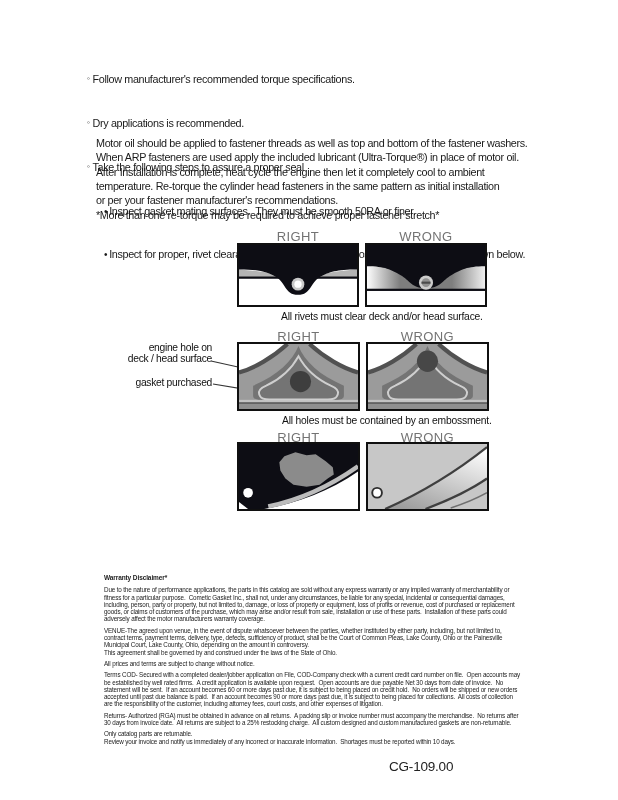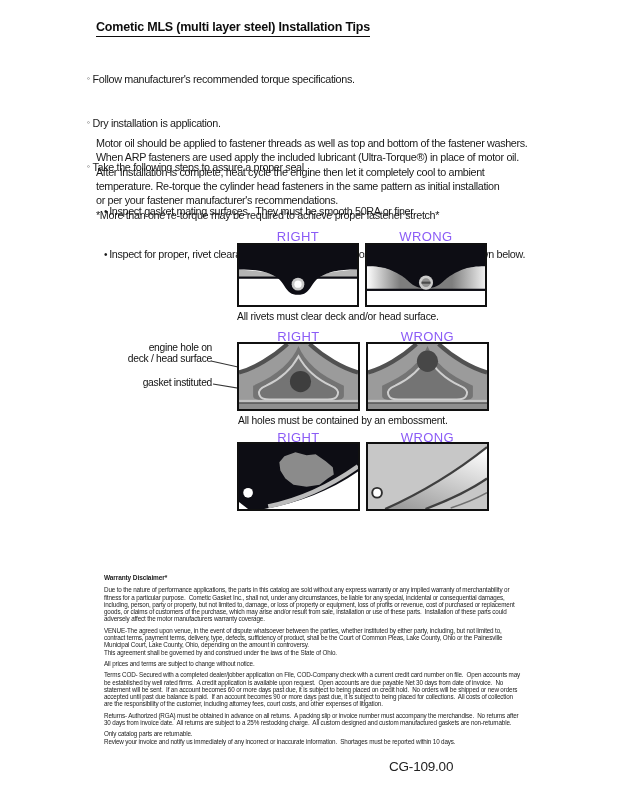--- a/index.html
+++ b/index.html
@@ -12,40 +12,39 @@
     left:96px;top:20px;font-size:12.5px;font-weight:bold;letter-spacing:-0.2px;color:#0d0d0d;
     border-bottom:1.6px solid #0d0d0d;padding-bottom:2px;
   }
   .bullets{left:87px;top:44px;font-size:10.8px;letter-spacing:-0.35px;line-height:14px;}
   .b-line{display:flex;align-items:baseline;}
   .b1 .marker{font-size:8px;margin-right:3px;position:relative;top:-2px;}
   .b2{padding-left:17px;}
   .b2 .marker{font-size:10px;margin-right:2px;}
   .h2{left:96px;top:118px;font-size:12.5px;font-weight:bold;letter-spacing:-0.2px;color:#0d0d0d;}
   .body-par{font-size:10.8px;letter-spacing:-0.35px;line-height:14px;}
-  .fig-label{font-size:13px;letter-spacing:0.4px;text-align:center;color:#8b5cf6;}
+  .fig-label{font-size:13px;letter-spacing:0.4px;text-align:center;color:#737373;}
   .fig-box{position:absolute;border:2.5px solid #101010;box-sizing:border-box;background:#fff;}
   .fig-box svg{display:block;width:100%;height:100%;}
-  .caption{font-size:10.3px;letter-spacing:-0.2px;line-height:11.5px;color:#111;}
+  .caption{font-size:10.3px;letter-spacing:-0.2px;line-height:11.5px;color:#111;margin-left:44px;}
   .side-label{font-size:10.3px;letter-spacing:-0.3px;line-height:11px;text-align:right;color:#111;}
   .legal{left:104px;top:574px;width:436px;font-size:6.3px;letter-spacing:-0.15px;line-height:7.3px;color:#222;}
   .legal h3{font-size:6.5px;font-weight:bold;margin:0 0 5px 0;letter-spacing:-0.1px;}
   .legal p{margin:0 0 4px 0;white-space:pre;}
   .pagenum{left:389px;top:759px;font-size:13.5px;letter-spacing:-0.2px;color:#222;}
 </style>
 </head>
 <body>
 
 <div id="page">
 
-  <div class="abs title">Cometic MLS (multi layer steel) Installation Tips</div>
 
   <div class="abs bullets">
     <div class="b-line b1"><span class="marker">◦</span><span>Follow manufacturer's recommended torque specifications.</span></div>
-    <div class="b-line b1"><span class="marker">◦</span><span>Dry installation is application.</span></div>
+    <div class="b-line b1"><span class="marker">◦</span><span>Dry applications is recommended.</span></div>
     <div class="b-line b1"><span class="marker">◦</span><span>Take the following steps to assure a proper seal</span></div>
     <div class="b-line b2"><span class="marker">•</span><span>Inspect gasket mating surfaces.  They must be smooth 50RA or finer.</span></div>
     <div class="b-line b2"><span class="marker">•</span><span>Inspect for proper, rivet clearance, coolant hole and embossment alignments as shown below.</span></div>
   </div>
 
   <div class="abs body-par" style="left:96px;top:136px;">Motor oil should be applied to fastener threads as well as top and bottom of the fastener washers.
 When ARP fasteners are used apply the included lubricant (Ultra-Torque®) in place of motor oil.</div>
   <div class="abs body-par" style="left:96px;top:165px;">After Installation is complete, heat cycle the engine then let it completely cool to ambient
 temperature. Re-torque the cylinder head fasteners in the same pattern as initial installation
 or per your fastener manufacturer's recommendations.</div>
@@ -85,21 +84,21 @@
     </svg>
   </div>
 
   <div class="abs caption" style="left:237px;top:311px;">All rivets must clear deck and/or head surface.</div>
 
   <div class="abs fig-label" style="left:237px;top:329px;width:123px;">RIGHT</div>
   <div class="abs fig-label" style="left:366px;top:329px;width:123px;">WRONG</div>
 
   <div class="abs side-label" style="left:100px;top:342px;width:112px;">engine hole on
 deck / head surface</div>
-  <div class="abs side-label" style="left:100px;top:377px;width:112px;">gasket instituted</div>
+  <div class="abs side-label" style="left:100px;top:377px;width:112px;">gasket purchased</div>
   <svg class="abs" style="left:207px;top:354px;" width="90" height="42">
     <line x1="4" y1="7" x2="85" y2="25" stroke="#333" stroke-width="1.1"></line>
     <line x1="6" y1="30" x2="54" y2="38" stroke="#333" stroke-width="1.1"></line>
   </svg>
 
   <div class="fig-box" style="left:237px;top:342px;width:123px;height:69px;">
     <svg viewBox="0 0 118 64" preserveAspectRatio="none">
       <rect width="118" height="64" fill="#9b9b9b"></rect>
       <rect y="55" width="118" height="2.3" fill="#c2c2c2"></rect>
       <rect y="57.3" width="118" height="1.9" fill="#636363"></rect>

